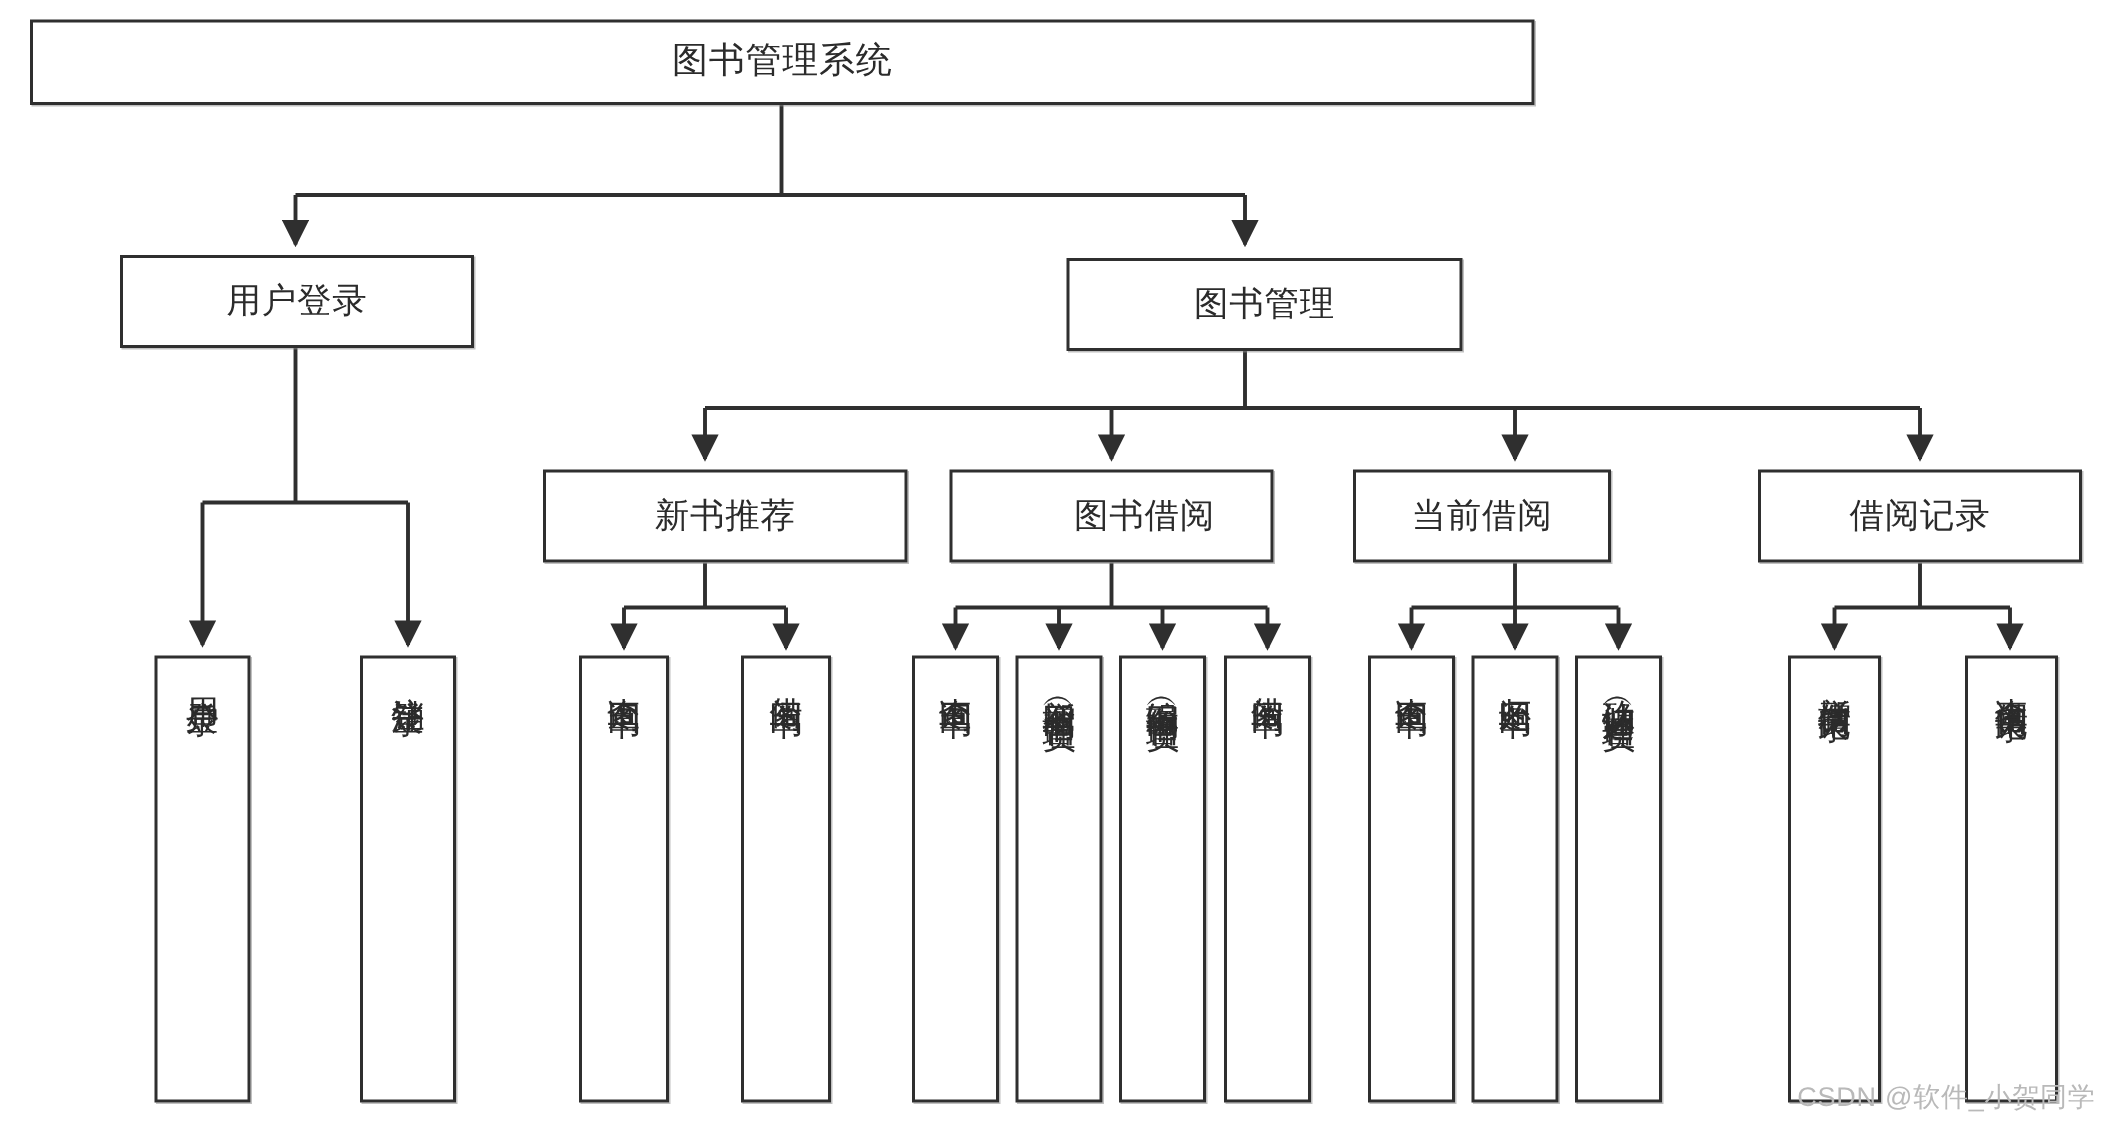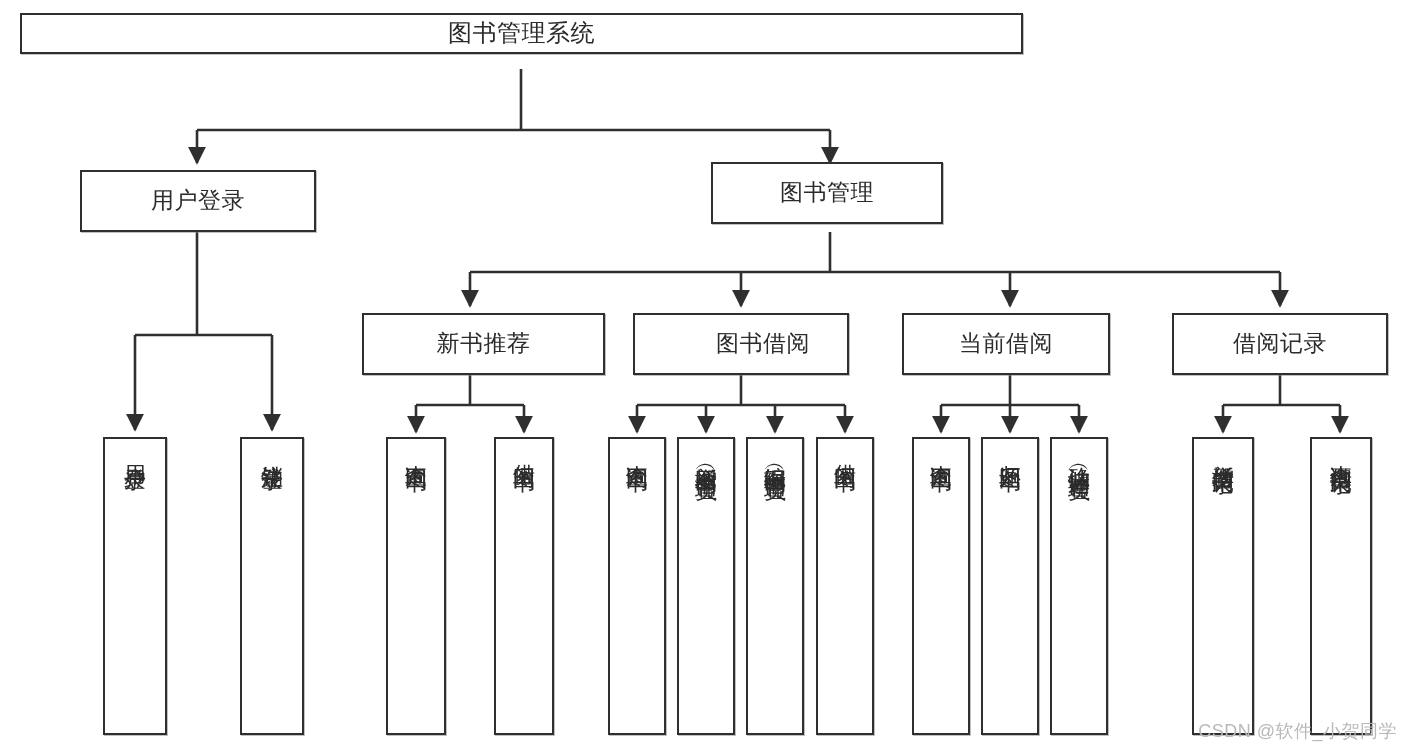--- a/index.html
+++ b/index.html
@@ -124,38 +124,38 @@
       <path d="M 1010 405 L 1010 432" marker-end="url(#arrow)"></path>
       <path d="M 1079 405 L 1079 432" marker-end="url(#arrow)"></path>
 
       <path d="M 1280 375 L 1280 405"></path>
       <path d="M 1223 405 L 1340 405"></path>
       <path d="M 1223 405 L 1223 432" marker-end="url(#arrow)"></path>
       <path d="M 1340 405 L 1340 432" marker-end="url(#arrow)"></path>
     </g>
   </svg>
 
-  <div class="node h root" style="left:20px; top:13px; width:1003px; height:41px;">
+  <div class="node h root" style="left:20px; top:13px; width:1003px; height:57px;">
     <span class="label">图书管理系统</span>
   </div>
 
   <div class="node h" style="left:80px; top:170px; width:236px; height:62px;">
     <span class="label">用户登录</span>
   </div>
-  <div class="node h" style="left:711px; top:162px; width:232px; height:62px;">
+  <div class="node h" style="left:711px; top:172px; width:264px; height:62px;">
     <span class="label">图书管理</span>
   </div>
 
   <div class="node h" style="left:362px; top:313px; width:243px; height:62px;">
     <span class="label">新书推荐</span>
   </div>
   <div class="node h" style="left:633px; top:313px; width:216px; height:62px;padding-left:44px;">
     <span class="label">图书借阅</span>
   </div>
-  <div class="node h" style="left:902px; top:313px; width:208px; height:62px;">
+  <div class="node h" style="left:902px; top:313px; width:172px; height:62px;">
     <span class="label">当前借阅</span>
   </div>
   <div class="node h" style="left:1172px; top:313px; width:216px; height:62px;">
     <span class="label">借阅记录</span>
   </div>
 
   <div class="node v" style="left:103px; top:437px; width:64px; height:298px;">
     <span class="label">用户登录</span>
   </div>
   <div class="node v" style="left:240px; top:437px; width:64px; height:298px;">

